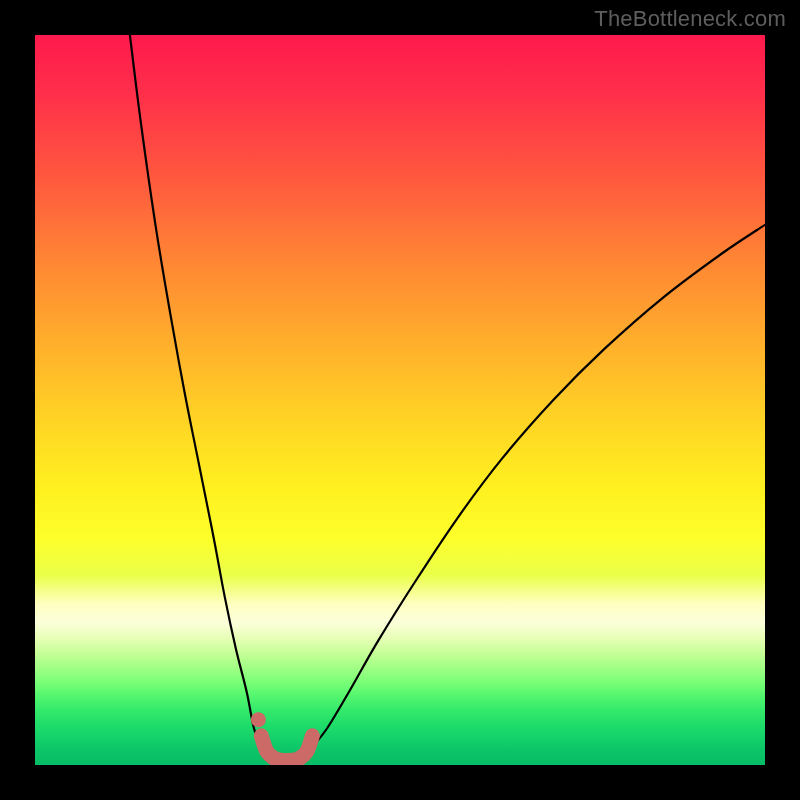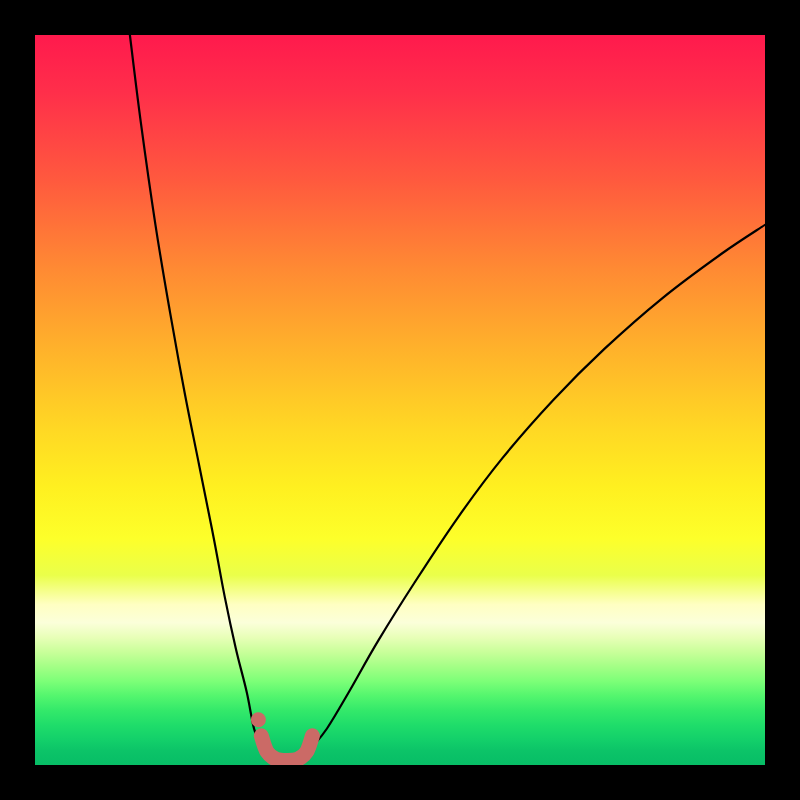--- a/index.html
+++ b/index.html
@@ -81,13 +81,14 @@
 <div class="frame">
   <div class="plot-area">
     <div class="gradient"></div>
     <svg class="curve" viewBox="0 0 730 730" preserveAspectRatio="none">
       <path id="path-left" fill="none" stroke="#000" stroke-width="2.2" stroke-linecap="round" d="M 94.9,0 C 96.87100000000001,15.768000000000004 101.25099999999999,53.436000000000035 105.85,87.60000000000002 C 110.449,121.76400000000001 115.194,155.63599999999997 120.45,189.79999999999995 C 125.706,223.96399999999994 129.794,247.17799999999997 135.05,277.4 C 140.306,307.62199999999996 144.39399999999998,330.106 149.64999999999998,357.7 C 154.90599999999998,385.294 158.994,404.4200000000001 164.25,430.70000000000005 C 169.506,456.98 174.251,480.048 178.85,503.7 C 183.44899999999998,527.352 185.858,542.39 189.8,562.1 C 193.74200000000002,581.8100000000001 196.80800000000002,596.118 200.75000000000003,613.2 C 204.69200000000004,630.282 208.415,642.546 211.7,657 C 214.98499999999999,671.454 216.37199999999999,683.645 219,693.5 C 221.62800000000001,703.355 224.98600000000002,708.465 226.3,711.75"></path>
       <path id="path-right" fill="none" stroke="#000" stroke-width="2.2" stroke-linecap="round" d="M 277.4,711.75 C 280.02799999999996,708.465 285.43,703.355 292,693.5 C 298.57,683.645 304.702,672.768 313.9,657 C 323.09799999999996,641.232 331.27399999999994,625.61 343.09999999999997,605.9 C 354.926,586.1899999999999 365.146,569.838 379.6,547.5 C 394.05400000000003,525.162 407.632,504.1379999999999 423.4,481.79999999999995 C 439.16799999999995,459.462 450.118,444.42400000000004 467.2,423.40000000000003 C 484.282,402.37600000000003 499.90399999999994,384.71 518.3,365 C 536.6959999999999,345.29 549.6899999999999,332.29600000000005 569.4,313.90000000000003 C 589.11,295.504 606.776,279.882 627.8,262.8 C 648.824,245.71800000000002 667.804,232.14000000000007 686.1999999999999,219.00000000000006 C 704.5959999999999,205.86000000000004 722.116,195.05599999999998 730,189.79999999999995"></path>
       <path id="path-valley" fill="none" stroke="#cb6a66" stroke-width="15" stroke-linecap="round" stroke-linejoin="round" d="M 226.3,700.8 C 227.3512,703.6908 229.51200000000003,712.6552 232.14000000000001,716.86 C 234.768,721.0648 237.3522,722.5831999999999 240.9,724.16 C 244.4478,725.7368 247.908,725.62 251.85,725.62 C 255.792,725.62 259.2522,725.7368 262.8,724.16 C 266.3478,722.5831999999999 268.9320000000001,721.0648 271.56000000000006,716.86 C 274.18800000000005,712.6552 276.3488,703.6908 277.4,700.8"></path>
       <circle id="valley-dot" r="7.5" fill="#cb6a66" cx="223.38" cy="684.74"></circle>
     </svg>
   </div>
+  <div class="watermark">TheBottleneck.com</div>
 </div>
 
 </body></html>

